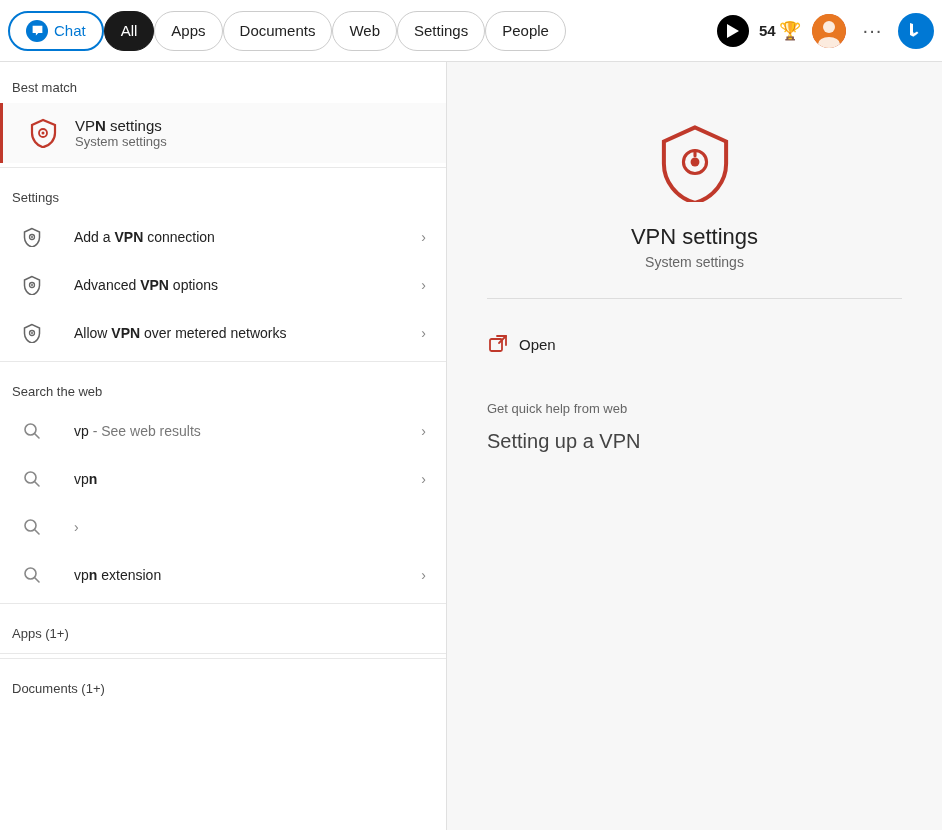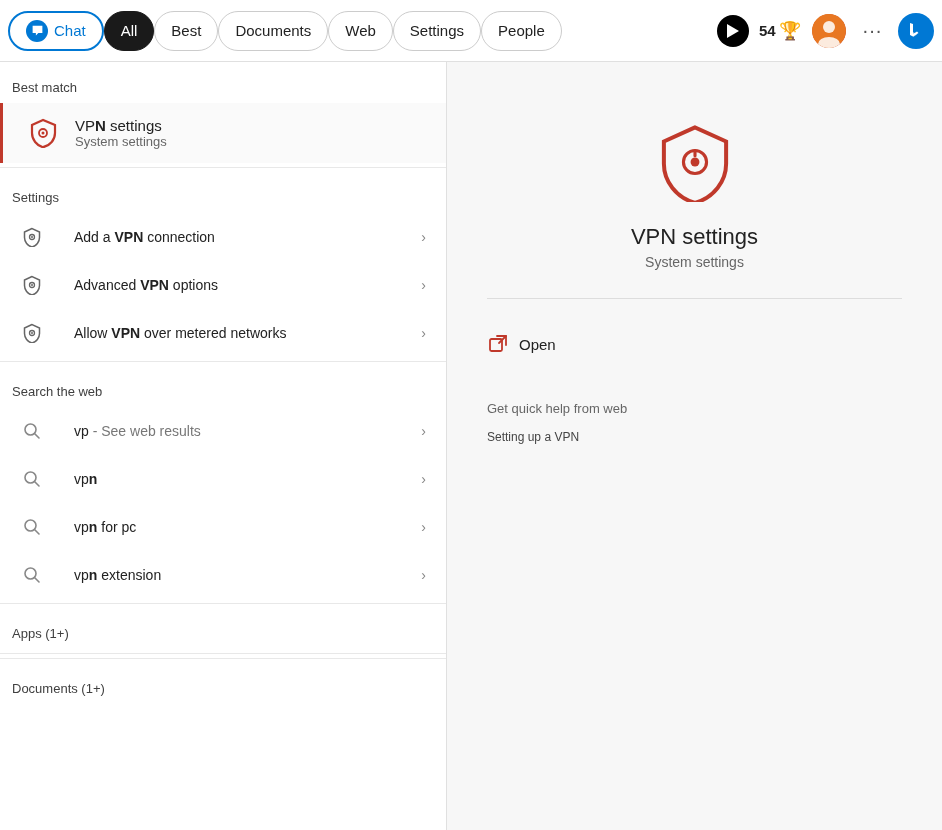--- a/index.html
+++ b/index.html
@@ -294,21 +294,21 @@
     }
 
     .help-label {
       font-size: 13px;
       color: #666;
       margin-bottom: 8px;
       margin-top: 28px;
     }
 
     .help-link {
-      font-size: 12px;
+      font-size: 20px;
       color: #444;
       padding: 6px 0;
       cursor: pointer;
       display: block;
     }
 
     
     .vpn-shield svg {
       width: 80px;
       height: 80px;
@@ -342,21 +342,21 @@
       </svg>
     </div>
     <span>Chat</span>
   </div>
 
   <div class="tab-pill active">
     <span>All</span>
   </div>
 
   <div class="tab-pill">
-    <span>Best</span>
+    <span>Apps</span>
   </div>
 
   <div class="tab-pill">
     <span>Documents</span>
   </div>
 
   <div class="tab-pill">
     <span>Web</span>
   </div>
 
@@ -501,23 +501,20 @@
       </div>
       <div class="chevron">›</div>
     </div>
 
     <div class="list-item">
       <div class="list-item-icon search-small">
         <svg width="18" height="18" viewBox="0 0 18 18" fill="none">
           <circle cx="7.5" cy="7.5" r="5.5" stroke="#888" stroke-width="1.6"></circle>
           <line x1="11.5" y1="11.5" x2="16" y2="16" stroke="#888" stroke-width="1.6" stroke-linecap="round"></line>
         </svg>
-      </div>
-      <div class="list-item-text">
-        <span>vp</span><strong>n</strong><span> for pc</span>
       </div>
       <div class="chevron">›</div>
     </div>
 
     <div class="list-item">
       <div class="list-item-icon search-small">
         <svg width="18" height="18" viewBox="0 0 18 18" fill="none">
           <circle cx="7.5" cy="7.5" r="5.5" stroke="#888" stroke-width="1.6"></circle>
           <line x1="11.5" y1="11.5" x2="16" y2="16" stroke="#888" stroke-width="1.6" stroke-linecap="round"></line>
         </svg>

